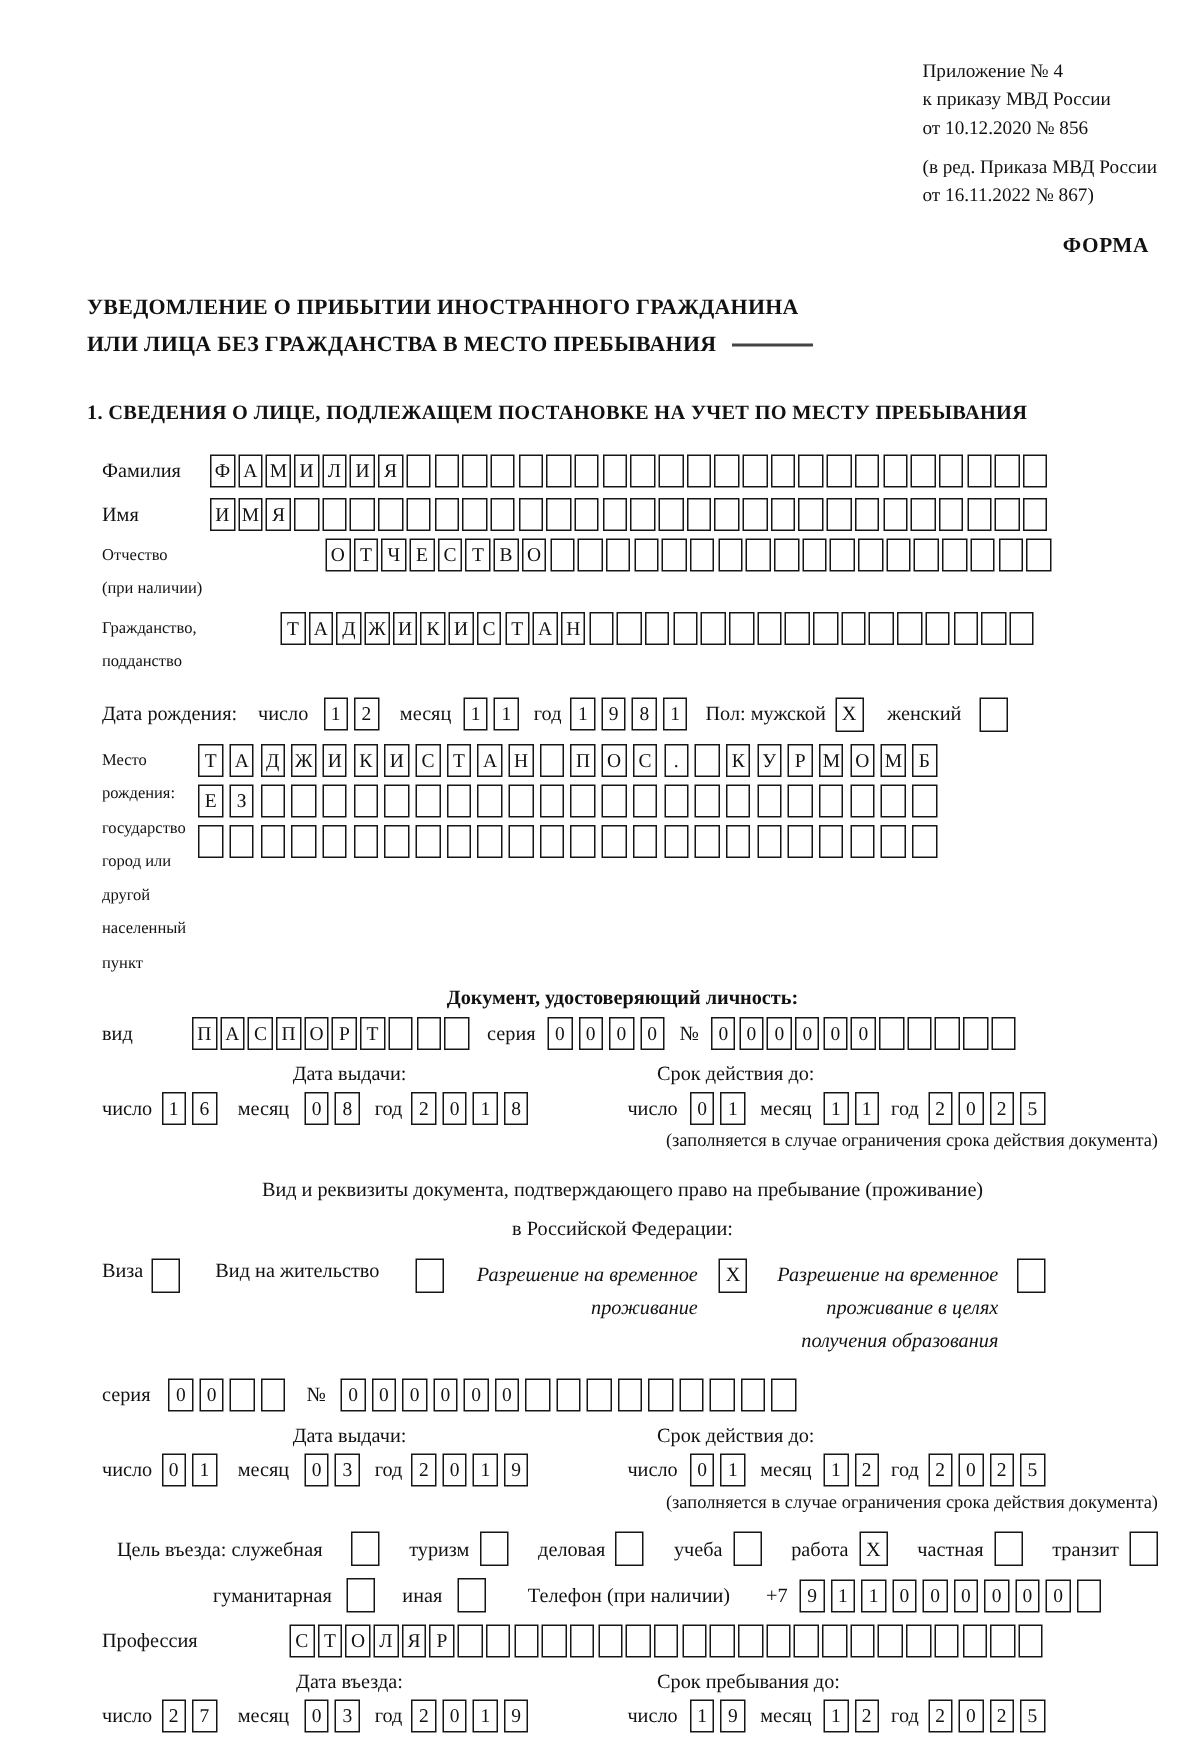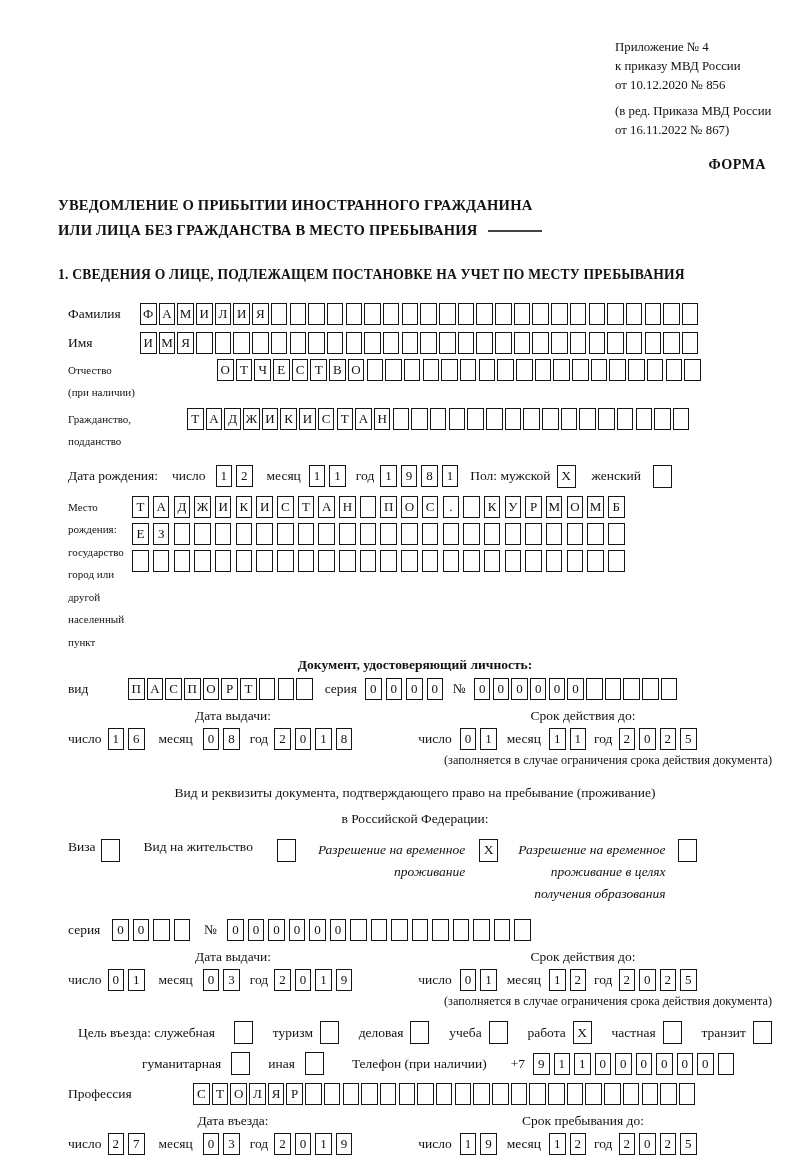--- a/index.html
+++ b/index.html
@@ -43,21 +43,21 @@
 
   .mt4{margin-top:4px}.mt5{margin-top:5px}.mt6{margin-top:6px}.mt7{margin-top:7px}
   .mt8{margin-top:8px}.mt12{margin-top:12px}.mt14{margin-top:14px}.mt20{margin-top:20px}
 
   .lblcol { line-height:22.5px; font-size:11px; }
   .doc-heading { margin-top:4px; text-align:center; font-weight:bold; font-size:13.5px; }
 
   .date-pair { margin-top:8px; }
   .dp-labels { display:flex; font-size:13.5px; }
   .dp-labels .l { width:350px; text-align:center; }
-  .dp-labels .r { width:290px; margin-left:30px; text-align:center; }
+  .dp-labels .r { width:290px; margin-left:30px; text-align:left; }
   .note { margin-top:3px; text-align:right; font-size:12.3px; }
 
   .para { margin-top:12px; font-size:13.5px; line-height:1.95;text-align:center; }
   .center-col { text-align:right; line-height:1.65;font-style:italic; }
 </style>
 </head>
 <body>
 
 <div class="page">
 

